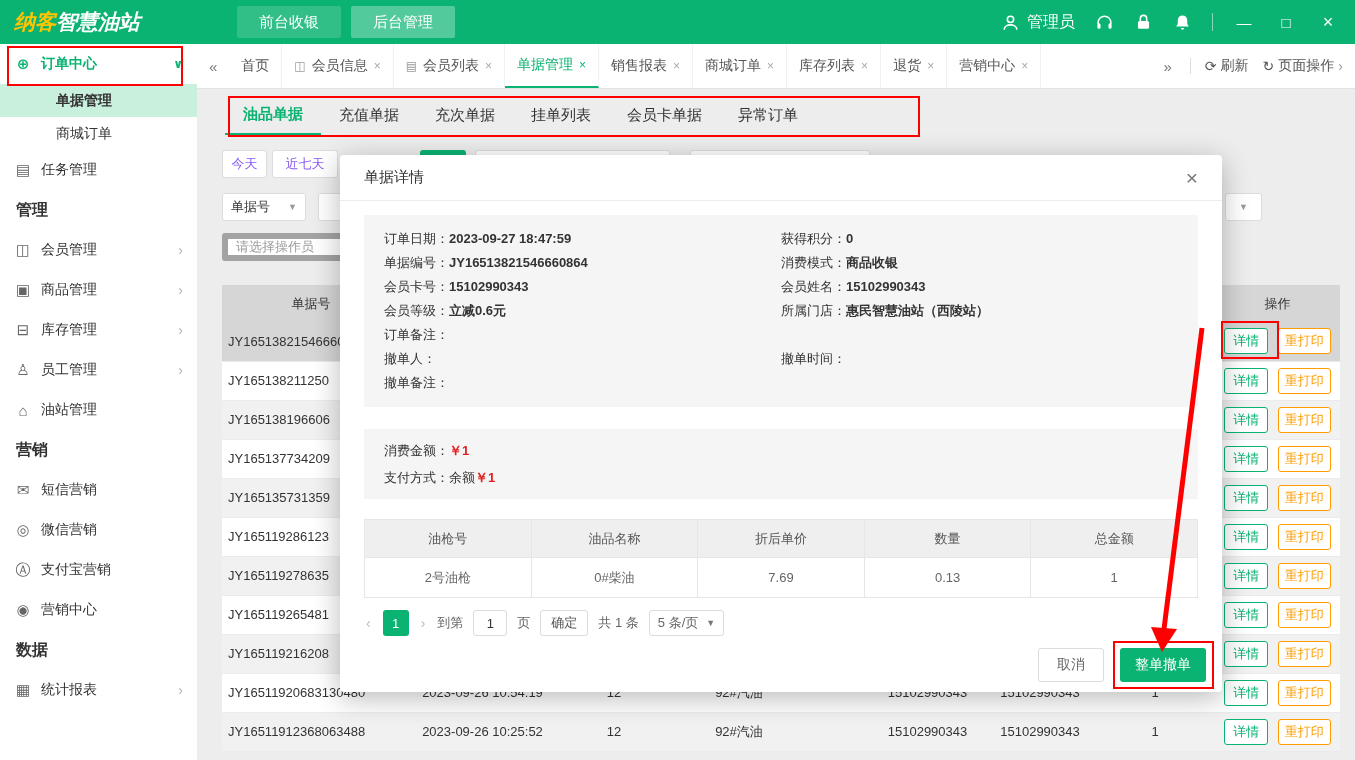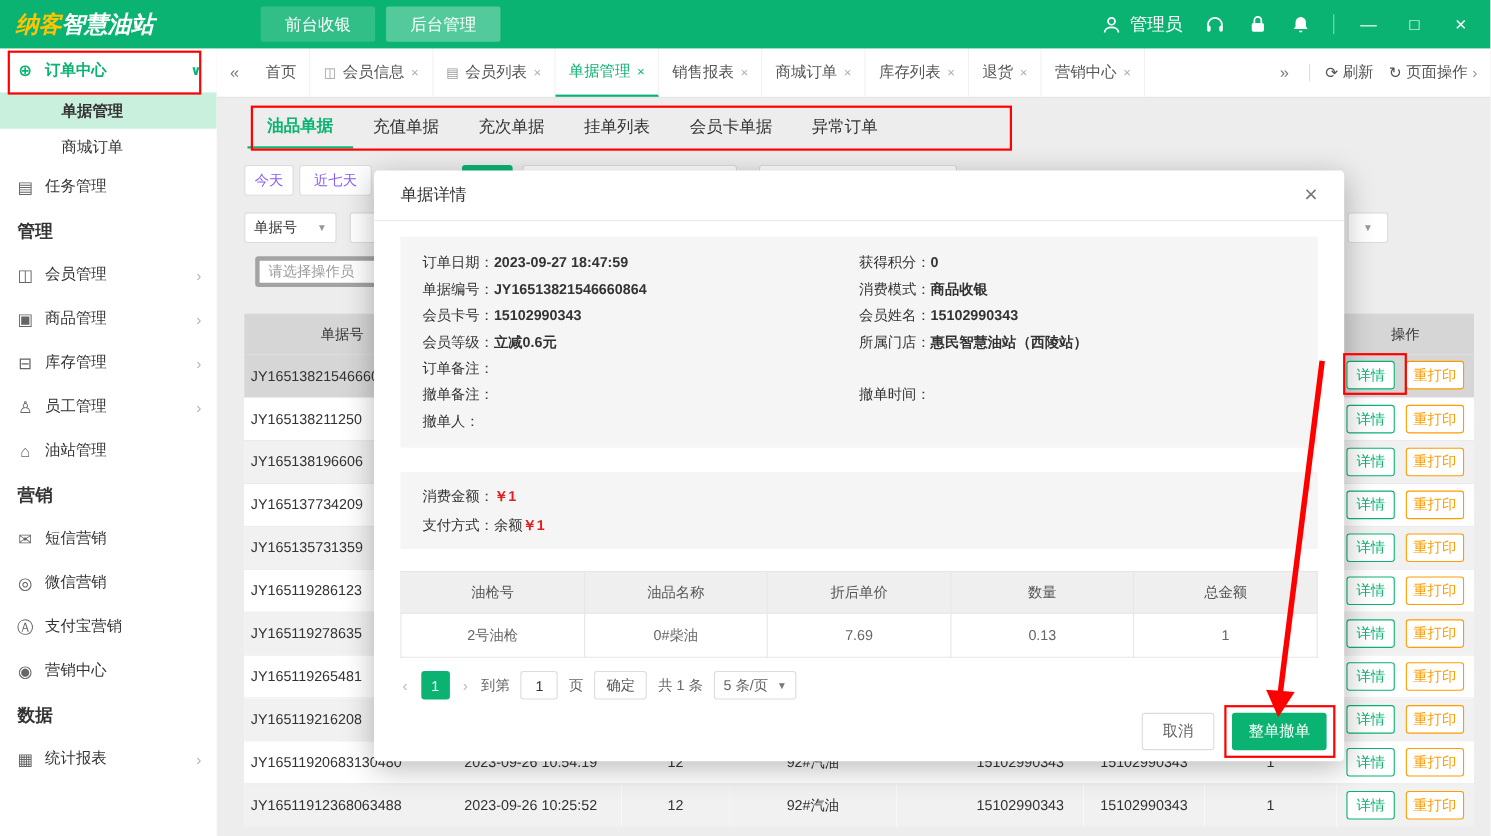--- a/index.html
+++ b/index.html
@@ -68,21 +68,21 @@
   .flt-week  { left:75px; top:61px; width:66px; }
   .flt-green { position:absolute; left:223px; top:61px; width:46px; height:28px; background:var(--green,#0ab371); border-radius:3px; }
   .flt-box1  { position:absolute; left:278px; top:61px; width:195px; height:28px; background:#fff; border:1px solid #dcdcdc; border-radius:3px; }
   .flt-box2  { position:absolute; left:493px; top:61px; width:180px; height:28px; background:#fff; border:1px solid #dcdcdc; border-radius:3px; }
   .flt-docno { position:absolute; left:25px; top:104px; width:84px; height:28px; background:#fff; border:1px solid #dcdcdc; border-radius:3px;
     display:flex; align-items:center; justify-content:space-between; padding:0 8px; }
   .flt-docno .caret, .flt-right .caret { color:#999; font-size:9px; }
   .flt-box3  { position:absolute; left:121px; top:104px; width:150px; height:28px; background:#fff; border:1px solid #dcdcdc; border-radius:3px; }
   .flt-right { position:absolute; left:1028px; top:104px; width:37px; height:28px; background:#fff; border:1px solid #dcdcdc; border-radius:3px;
     display:flex; align-items:center; justify-content:center; }
-  .flt-operator { position:absolute; left:35px; top:144px; width:165px; height:28px; background:#fff; border:4px solid #a3a3a3; border-radius:3px;
+  .flt-operator { position:absolute; left:25px; top:144px; width:165px; height:28px; background:#fff; border:6px solid #a3a3a3; border-radius:3px;
     display:flex; align-items:center; padding:0 8px; color:#9b9b9b; }
 
   
   .orders-table { position:absolute; left:25px; top:196px; width:1118px; border-collapse:collapse; table-layout:fixed;
     background:#fff; font-size:13px; color:#333; }
   .orders-table thead th { height:37px; background:#d6d6d6; font-weight:normal; text-align:center; }
   .orders-table tbody td { height:39px; text-align:center; border-bottom:1px solid #ebebeb;
     overflow:hidden; white-space:nowrap; }
   .orders-table td.doc { text-align:left; padding-left:6px; }
   .orders-table tbody tr:nth-child(odd) { background:#f1f1f1; }
@@ -546,25 +546,25 @@
           </div>
           <div class="info-line">
             <span class="lbl">会员等级：</span>
             <span class="val">立减0.6元</span>
           </div>
           <div class="info-line">
             <span class="lbl">订单备注：</span>
             <span class="val"></span>
           </div>
           <div class="info-line">
+            <span class="lbl">撤单人：</span>
+            <span class="val"></span>
+          </div>
+          <div class="info-line">
             <span class="lbl">撤单备注：</span>
-            <span class="val"></span>
-          </div>
-          <div class="info-line">
-            <span class="lbl">撤单人：</span>
             <span class="val"></span>
           </div>
       </div>
       <div class="info-col">
         <div class="info-line">
             <span class="lbl">获得积分：</span>
             <span class="val">0</span>
           </div>
           <div class="info-line">
             <span class="lbl">消费模式：</span>

